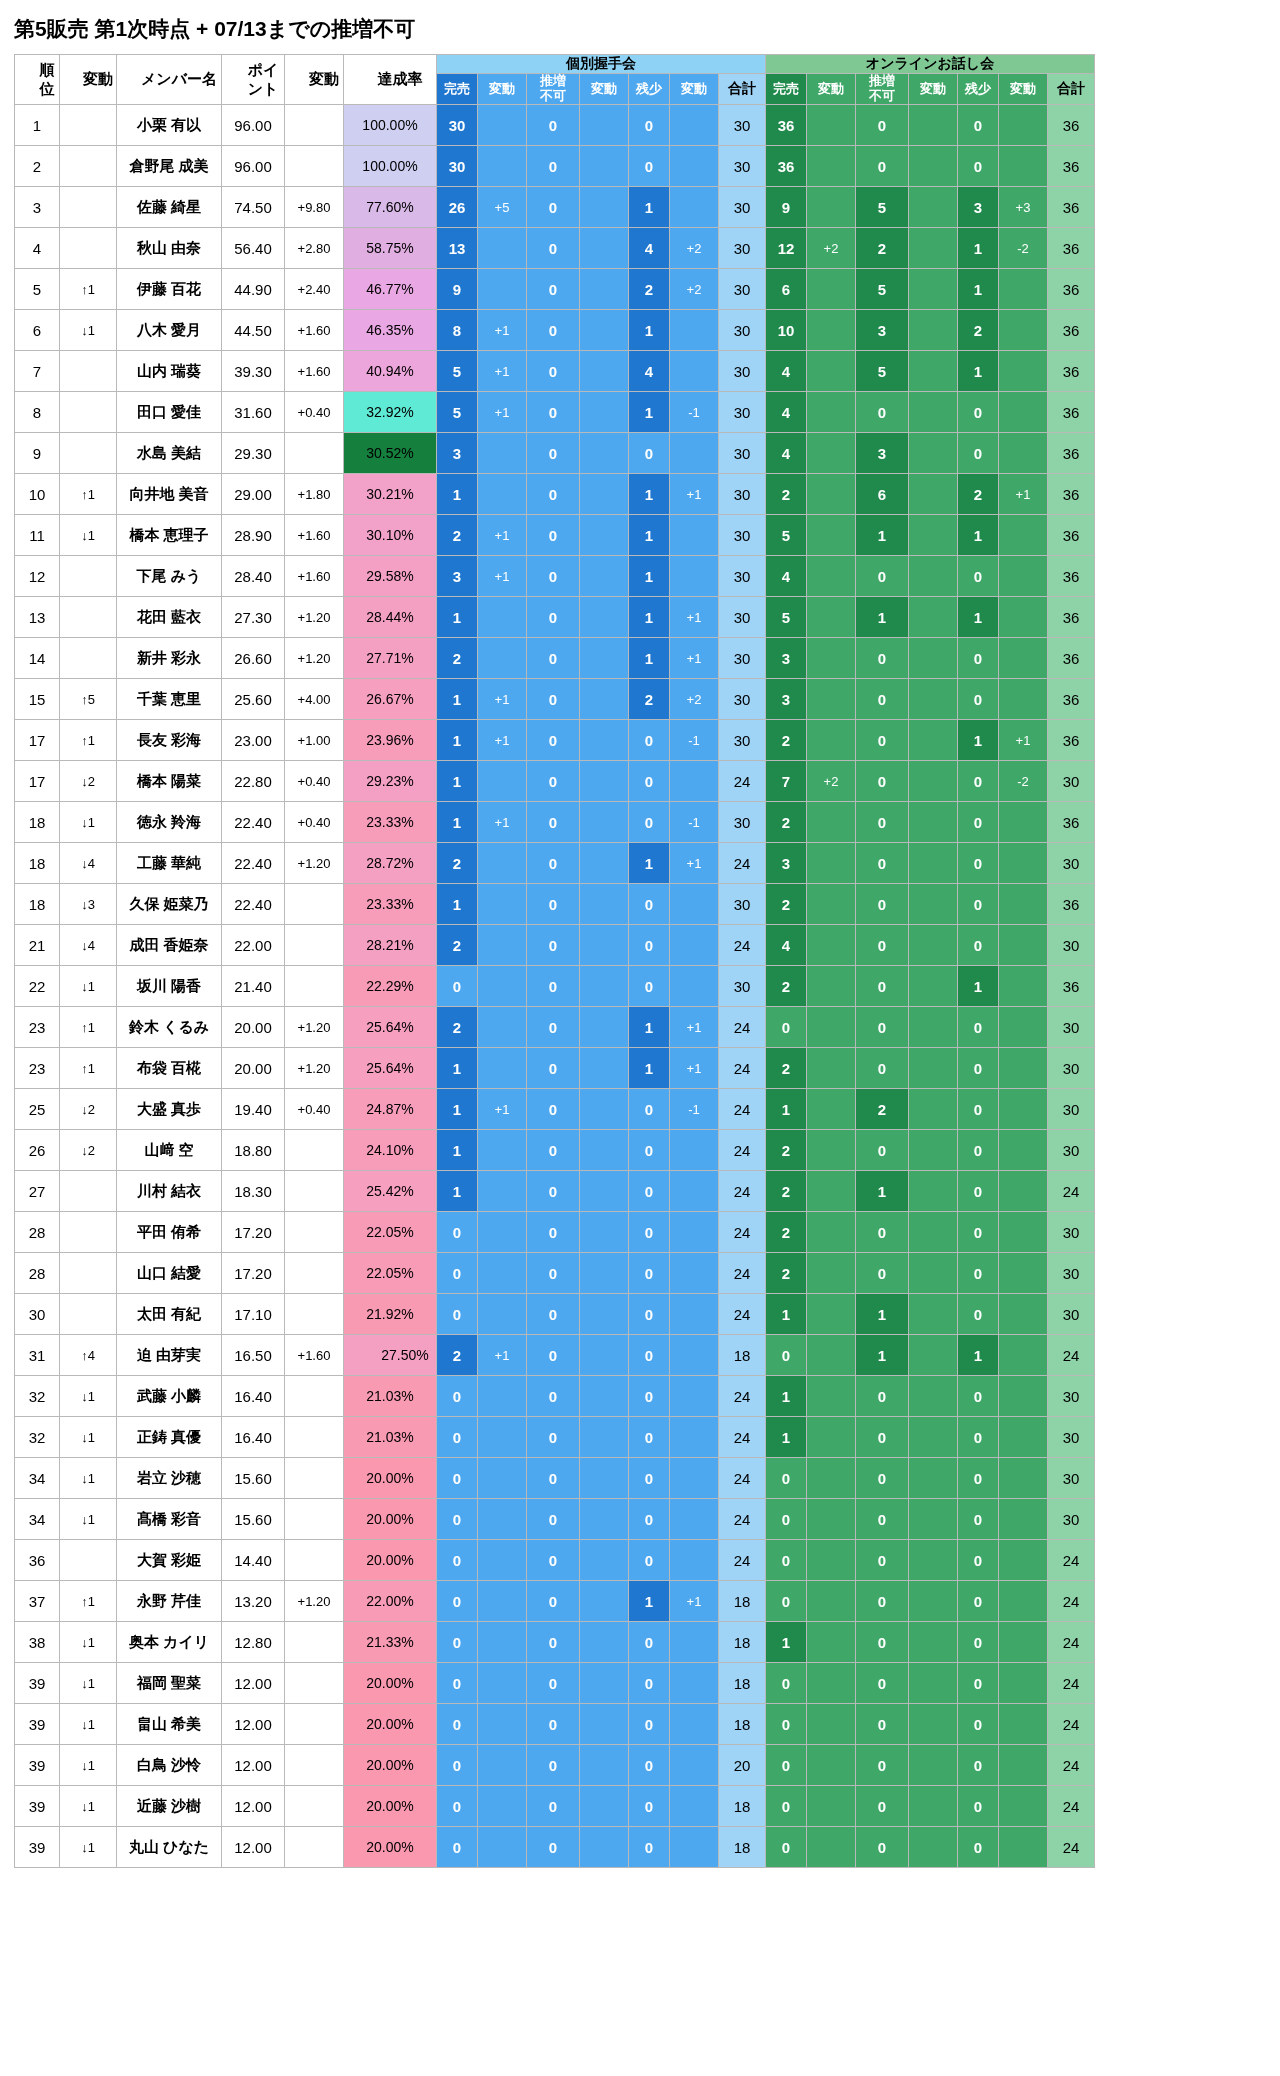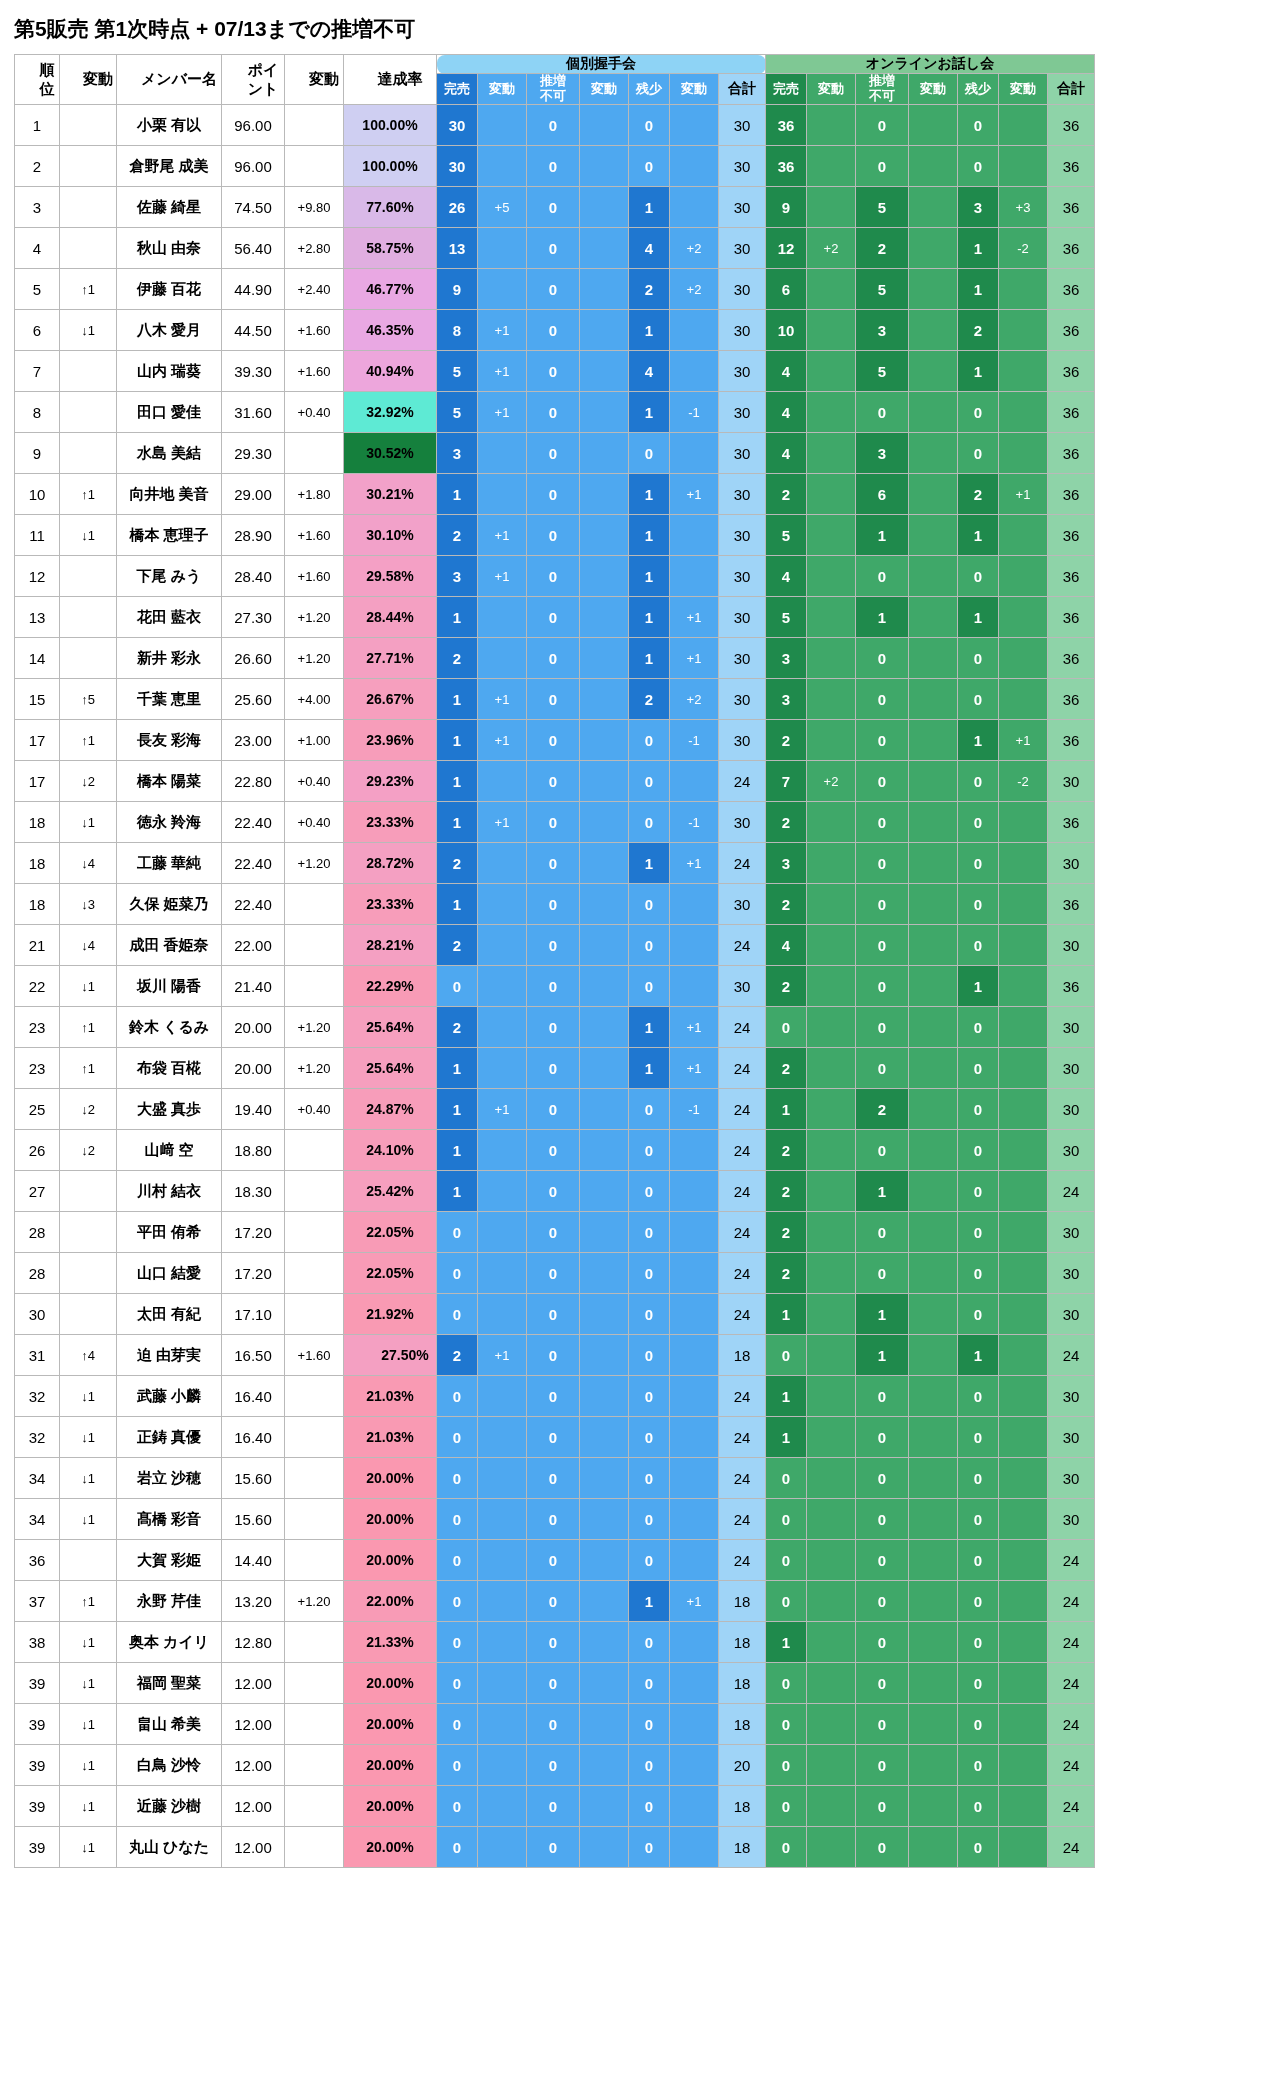--- a/index.html
+++ b/index.html
@@ -3,36 +3,36 @@
 <meta charset="utf-8">
 <style>
   html,body{margin:0;padding:0;background:#ffffff;}
   body{font-family:"Liberation Sans","DejaVu Sans",sans-serif;color:#000;}
   .page{width:1280px;min-height:2076px;position:relative;box-sizing:border-box;padding:14px 0 0 14px;}
   .title{font-size:21px;font-weight:bold;line-height:1.45;letter-spacing:0px;}
   .title2{font-size:21px;font-weight:bold;line-height:1.45;margin-bottom:10px;}
   table{border-collapse:collapse;table-layout:fixed;font-size:15px;}
   th,td{border:1px solid #b9b9b9;text-align:center;vertical-align:middle;padding:0;}
   thead th{font-weight:bold;font-size:14px;}
-  .grp-hs{background:#8ed3f5;border-radius:8px;}
+  .grp-hs{background:#8ed3f5;}
   .grp-ol{background:#7fc894;}
   .hdr-plain{background:#ffffff;font-size:15px;padding-left:20px;}
   .hdr-hs{background:#1f77d0;color:#ffffff;font-size:13px;line-height:1.15;}
   .hdr-hs-light{background:#4ea8f0;color:#ffffff;font-size:13px;line-height:1.15;}
   .hdr-hs-total{background:#9fd4f7;color:#000;font-size:14px;}
   .hdr-ol{background:#1f8a4c;color:#ffffff;font-size:13px;line-height:1.15;}
   .hdr-ol-light{background:#3fa869;color:#ffffff;font-size:13px;line-height:1.15;}
   .hdr-ol-total{background:#8ed3a8;color:#000;font-size:14px;}
   tbody tr{height:41px;}
   td.rank{width:44px;}
   td.move{width:56px;font-size:13px;}
   td.name{width:104px;font-weight:bold;font-size:15px;white-space:nowrap;}
   td.pt{width:62px;}
   td.ptmove{width:58px;font-size:13px;}
-  td.rate{width:62px;font-weight:bold;font-size:14px;}
+  td.rate{width:62px;font-weight:normal;font-size:14px;}
   td.hs-sold{width:40px;background:#1f77d0;color:#fff;font-weight:bold;font-size:15px;}
   td.hs-d{width:48px;background:#4ea8f0;color:#fff;font-size:13px;}
   td.hs-no{width:52px;background:#1f77d0;color:#fff;font-weight:bold;font-size:15px;}
   td.hs-few{width:40px;background:#1f77d0;color:#fff;font-weight:bold;font-size:15px;}
   td.hs-total{width:46px;background:#9fd4f7;color:#000;font-size:15px;}
   td.ol-sold{width:40px;background:#1f8a4c;color:#fff;font-weight:bold;font-size:15px;}
   td.ol-d{width:48px;background:#3fa869;color:#fff;font-size:13px;}
   td.ol-no{width:52px;background:#1f8a4c;color:#fff;font-weight:bold;font-size:15px;}
   td.ol-few{width:40px;background:#1f8a4c;color:#fff;font-weight:bold;font-size:15px;}
   td.ol-total{width:46px;background:#8ed3a8;color:#000;font-size:15px;}

